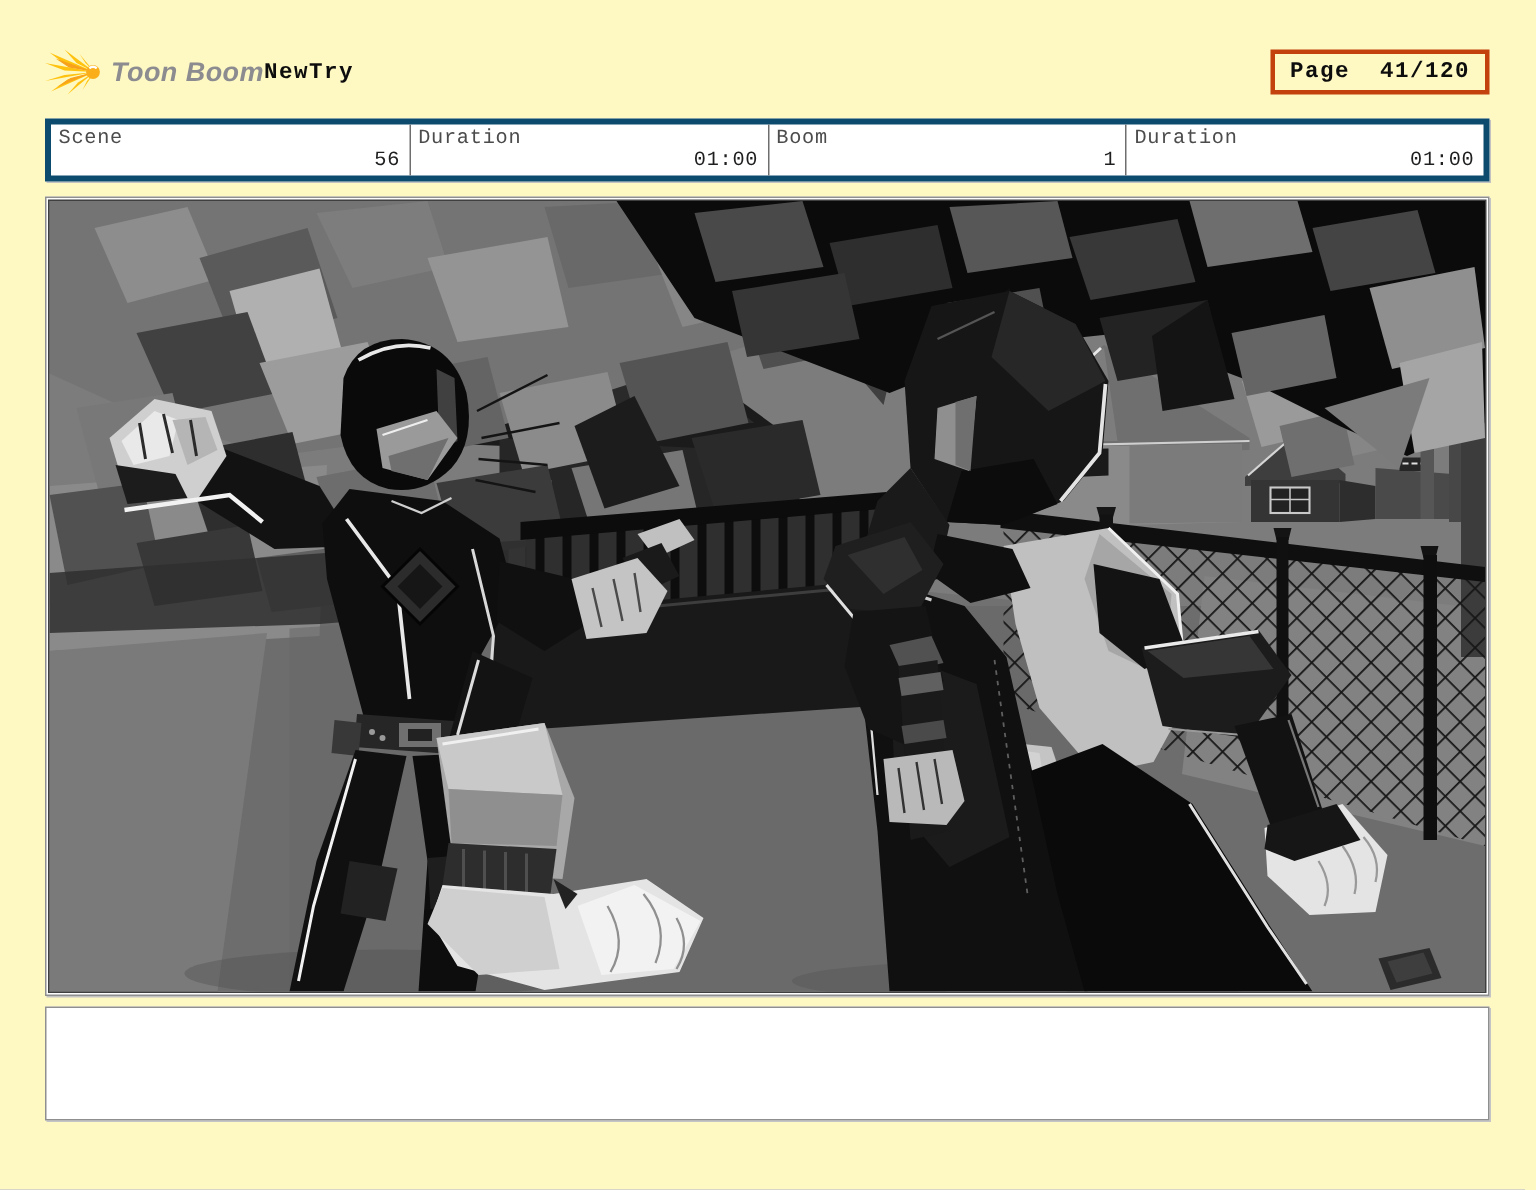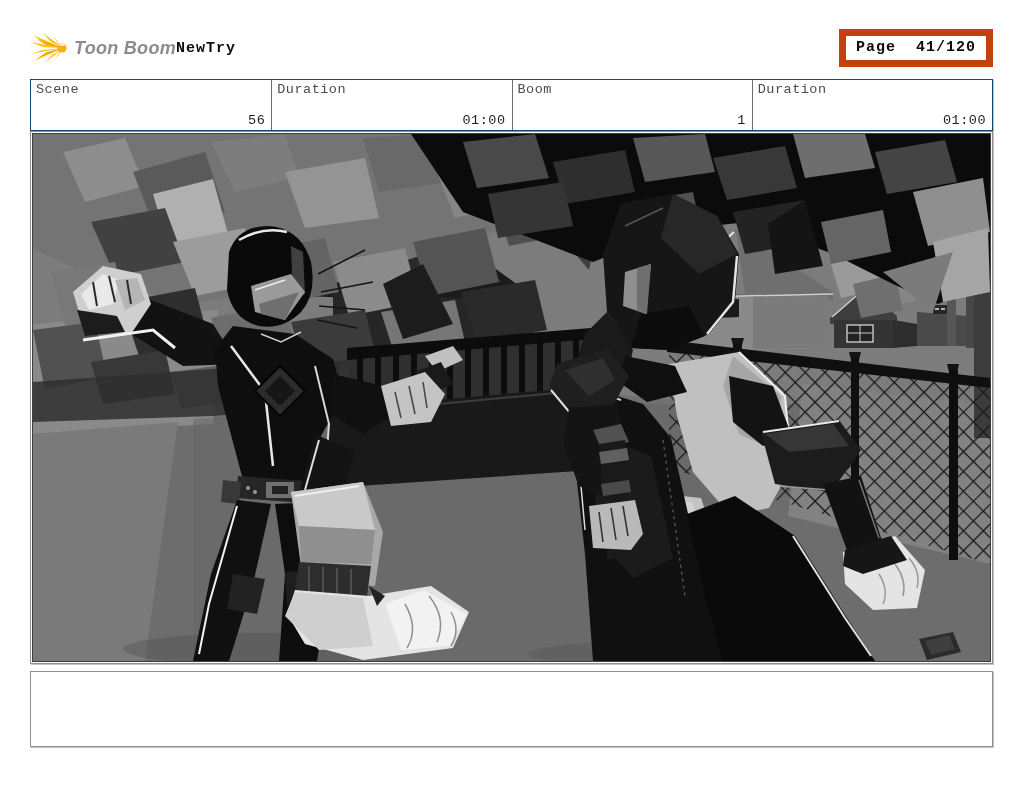--- a/index.html
+++ b/index.html
@@ -1,28 +1,28 @@
 <!DOCTYPE html>
 <html><head>
 <meta charset="utf-8">
 <style>
   html,body{margin:0;padding:0;background:#e8e8e8;}
-  .page{position:relative;width:1024px;height:793px;background:#ffffff;overflow:hidden;
+  .page{position:relative;width:1024px;height:793px;background:#fef9c3;overflow:hidden;
         font-family:"Liberation Mono","DejaVu Sans Mono",monospace;}
   
   .header{position:absolute;left:30px;top:30px;right:31px;height:36px;display:flex;align-items:center;}
   .logo{width:40px;height:32px;flex:0 0 auto;}
   .brand{font-family:"Liberation Sans","DejaVu Sans",sans-serif;font-style:italic;font-weight:bold;
          font-size:18px;color:#8c8c90;letter-spacing:.3px;margin-left:4px;}
   .project{font-weight:bold;font-size:15px;color:#0d0d0d;letter-spacing:1px;}
-  .pagebox{margin-left:auto;border:7px solid #c2410c;padding:3px 10px 4px 10px;font-weight:bold;
+  .pagebox{margin-left:auto;border:3px solid #c2410c;padding:3px 10px 4px 10px;font-weight:bold;
            font-size:15px;color:#0d0d0d;white-space:pre;letter-spacing:1px;}
   
-  .info-table{position:absolute;left:30px;top:79px;width:963px;height:52px;box-sizing:border-box;
-              display:grid;grid-template-columns:repeat(4,1fr);border:1px solid #0c4a6e;
+  .info-table{position:absolute;left:30px;top:79px;width:963px;height:42px;box-sizing:border-box;
+              display:grid;grid-template-columns:repeat(4,1fr);border:4px solid #0c4a6e;
               box-shadow:1px 1px 0 #c2c2c2;background:#fff;}
   .cell{position:relative;border-left:1px solid #6e6e6e;}
   .cell:first-child{border-left:none;}
   .cell .lbl{position:absolute;top:2px;left:5px;font-size:13.5px;color:#4c4c4c;letter-spacing:.5px;}
   .cell .val{position:absolute;bottom:2px;right:6px;font-size:13.5px;color:#1f1f1f;letter-spacing:.5px;}
   
   .panel{position:absolute;left:30px;top:131px;width:963px;height:533px;box-sizing:border-box;
          border:1px solid #8f8f8f;box-shadow:1px 1px 0 #c4c4c4;background:#fdfdfd;padding:2px;}
   .panel-art{width:100%;height:100%;outline:1px solid #3f3f3f;background:#6d6d6d;}
   .panel-art svg{display:block;width:100%;height:100%;}

